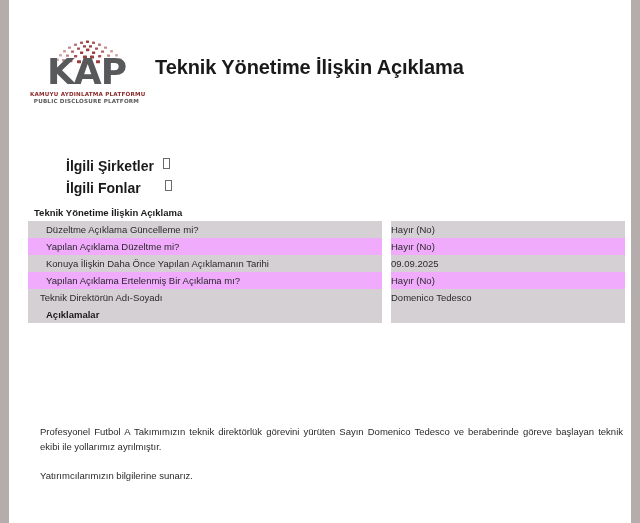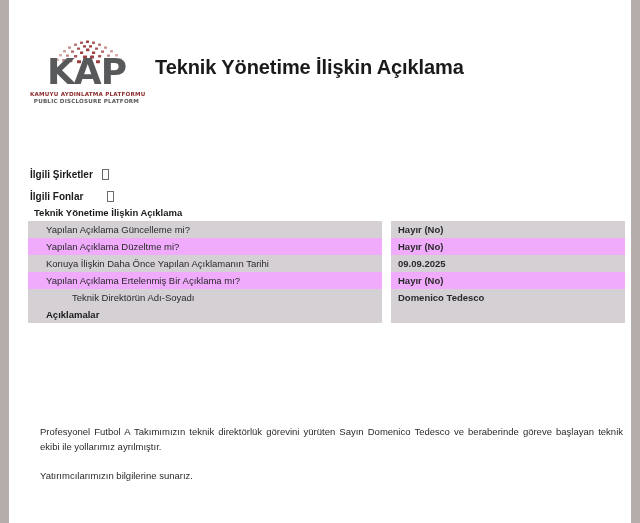--- a/index.html
+++ b/index.html
@@ -97,25 +97,26 @@
 
   
   .related {
     position: absolute;
     left: 21px;
     top: 158px;
     width: 400px;
   }
   .related-row {
     display: flex;
-    align-items: flex-end;
+    align-items: flex-start;
     height: 22px;
-    font-size: 10px;
+    font-size: 14px;
     font-weight: bold;
     color: #1a1a1a;
+    margin-left: 36px;
   }
   .related-row .rlabel { display: inline-block; }
   .related-row .tofu {
     display: inline-block;
     width: 5px;
     height: 9px;
     border: 1px solid #6a6a6a;
     margin-left: 10px;
     vertical-align: middle;
     background: #ffffff;
@@ -163,25 +164,25 @@
   tr.plain  td { background: #f0abfc; }
 
   
   tr.t-head td.c-label .cell-in,
   tr.t-head td.c-value .cell-in { font-weight: bold; color: #1a1a1a; }
   tr.t-head td { background: #ffffff; }
 
   
   .lvl0 .cell-in { padding-left: 6px; }
   .lvl1 .cell-in { padding-left: 18px; }
-  .lvl2 .cell-in { padding-left: 44px; }
+  .lvl2 .cell-in { padding-left: 12px; }
 
   .bold .cell-in { font-weight: bold; color: #1a1a1a; }
   .normal .cell-in { font-weight: normal; color: #2a2a2a; }
-  td.c-value .cell-in { font-weight: bold; color: #2a2a2a; padding-left: 7px; }
+  td.c-value .cell-in { font-weight: normal; color: #2a2a2a; padding-left: 0; }
 
   
   .body-text {
     position: absolute;
     left: 31px;
     top: 424px;
     width: 583px;
     font-size: 9.5px;
     color: #2a2a2a;
     line-height: 15px;
@@ -268,21 +269,21 @@
             <span class="cell-in">Teknik Yönetime İlişkin Açıklama</span>
           </td>
         <td class="c-gap"></td>
         <td class="c-value">
             <span class="cell-in"></span>
           </td>
       </tr>
 
       <tr class="shaded lvl1 normal">
         <td class="c-label">
-            <span class="cell-in">Yapılan Açıklama Güncelleme mi?</span>
+            <span class="cell-in">Düzeltme Açıklama Güncelleme mi?</span>
           </td>
         <td class="c-gap"></td>
         <td class="c-value">
             <span class="cell-in">Hayır (No)</span>
           </td>
       </tr>
 
       <tr class="plain lvl1 normal">
         <td class="c-label">
             <span class="cell-in">Yapılan Açıklama Düzeltme mi?</span>

